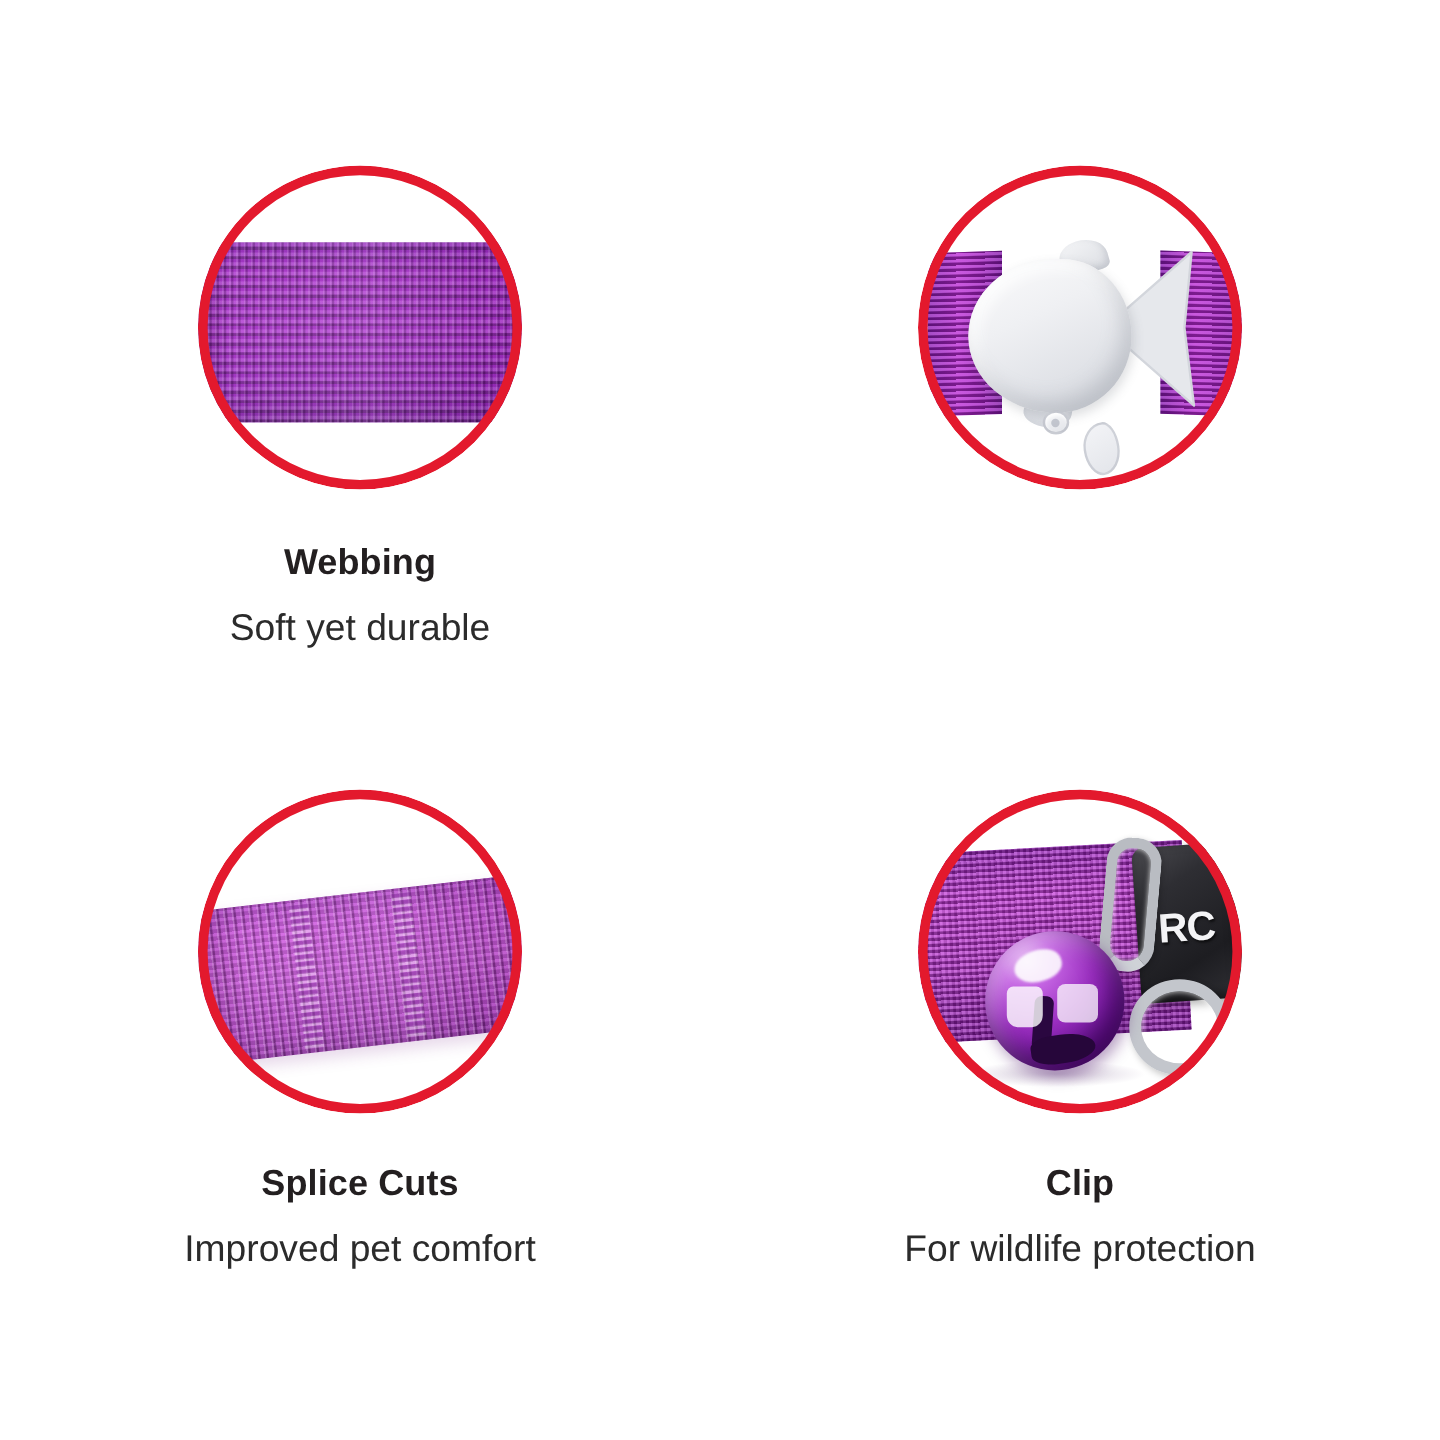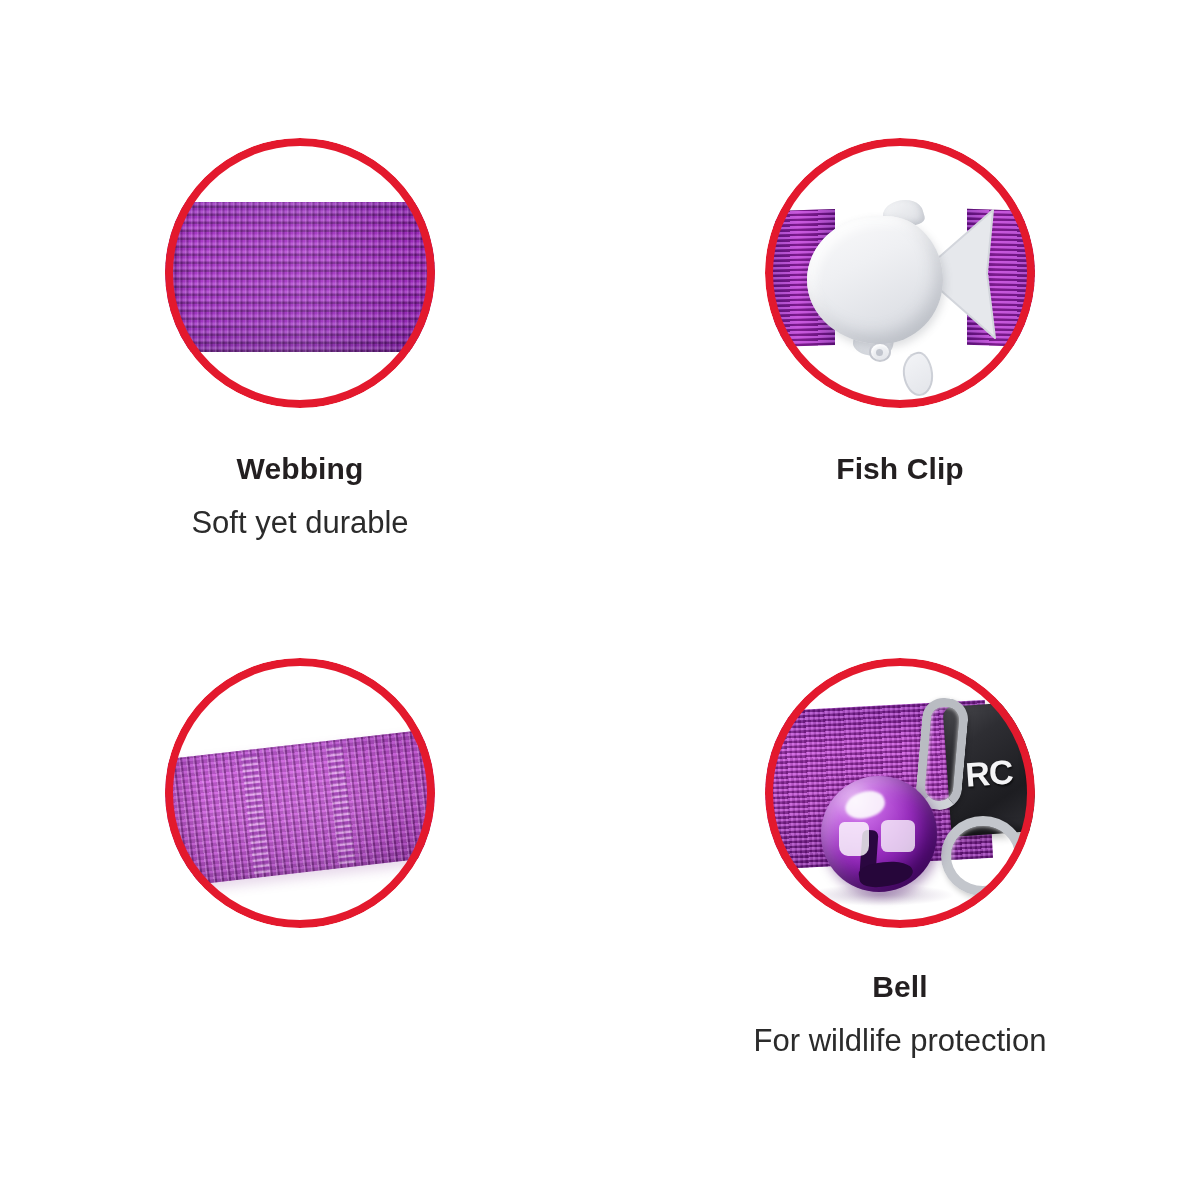--- a/index.html
+++ b/index.html
@@ -376,33 +376,36 @@
         <div class="fish-fin-btm"></div>
         <div class="fish-body">
           <div class="fish-eye"></div>
           <div class="fish-sidefin"></div>
           <div class="fish-mouth"></div>
         </div>
       </div>
       <div class="medallion-ring"></div>
     </div>
     <div class="caption">
-      <div class="caption-title">Fish Clip</div>
     </div>
   </div>
 
   <div class="feature-cell cell-bottom">
     <div class="medallion">
       <div class="photo">
         <div class="splice-strap">
           <div class="splice-cut splice-cut-a"></div>
           <div class="splice-cut splice-cut-b"></div>
         </div>
       </div>
       <div class="medallion-ring"></div>
+    </div>
+    <div class="caption">
+      <div class="caption-title">Splice Cuts</div>
+      <div class="caption-desc">Improved pet comfort</div>
     </div>
   </div>
 
   <div class="feature-cell cell-bottom">
     <div class="medallion">
       <div class="photo">
         <div class="bell-web"></div>
         <div class="bell-tag">
           <span class="bell-tag-text">RC</span>
         </div>
@@ -413,18 +416,18 @@
           <div class="bell-slot"></div>
           <div class="bell-slot2"></div>
           <div class="bell-hl1"></div>
           <div class="bell-hl2"></div>
           <div class="bell-hl3"></div>
         </div>
       </div>
       <div class="medallion-ring"></div>
     </div>
     <div class="caption">
-      <div class="caption-title">Bell</div>
+      <div class="caption-title">Clip</div>
       <div class="caption-desc">For wildlife protection</div>
     </div>
   </div>
 
 </div>
 
 </body></html>

